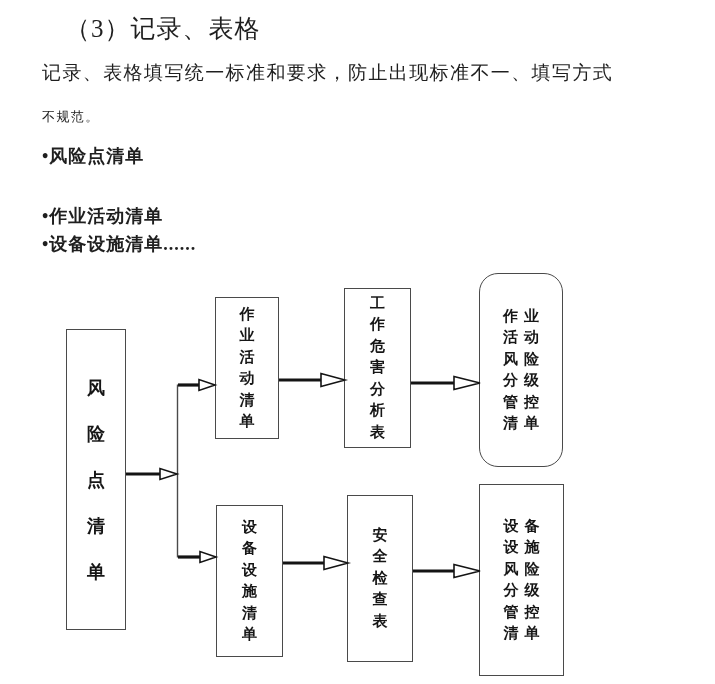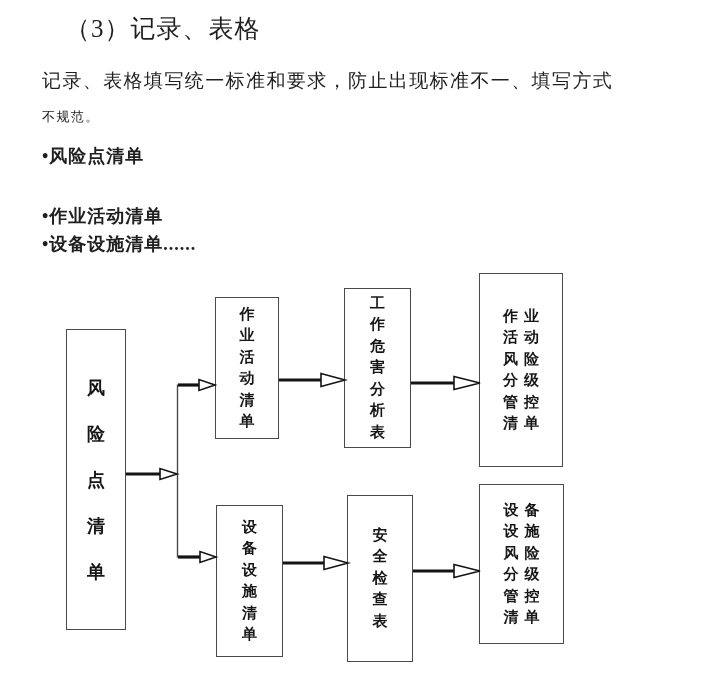--- a/index.html
+++ b/index.html
@@ -5,43 +5,43 @@
   html,body{margin:0;padding:0;}
   body{
     width:715px;height:684px;position:relative;overflow:hidden;
     background:#ffffff;
     font-family:"Liberation Serif","DejaVu Serif",serif;
     color:#1f1f1f;
   }
   .abs{position:absolute;}
   
   .doc-heading{left:65px;top:12px;font-size:25px;letter-spacing:1px;font-weight:500;white-space:nowrap;}
-  .doc-line1{left:42px;top:60px;font-size:19px;letter-spacing:1.4px;font-weight:500;white-space:nowrap;margin-top:8px;}
+  .doc-line1{left:42px;top:60px;font-size:19px;letter-spacing:1.4px;font-weight:500;white-space:nowrap;}
   .doc-line2{left:42px;top:108px;font-size:13px;letter-spacing:1.4px;font-weight:400;white-space:nowrap;}
   .bullet{left:42px;font-size:18px;font-weight:700;letter-spacing:1px;white-space:nowrap;}
   .bullet1{top:144px;}
   .bullet2{top:204px;}
   .bullet3{top:232px;}
   
   .fbox{
     position:absolute;border:1.3px solid #4a4a4a;background:#ffffff;
     display:flex;flex-direction:column;align-items:center;justify-content:center;
     font-weight:600;color:#161616;box-sizing:border-box;
   }
   .fbox .ch{display:block;text-align:center;}
   .box-risk{left:66px;top:329px;width:60px;height:301px;font-size:18px;}
   .box-risk .ch{line-height:46px;}
   .box-sm{font-size:15px;}
   .box-sm .ch{line-height:21.5px;}
   .box-wa{left:215px;top:297px;width:64px;height:142px;}
   .box-jha{left:344px;top:288px;width:67px;height:160px;}
-  .box-warl{left:479px;top:273px;width:84px;height:194px;}
+  .box-warl{left:479px;top:273px;width:84px;height:194px;border-radius:19px;}
   .box-ef{left:216px;top:505px;width:67px;height:152px;}
   .box-sc{left:347px;top:495px;width:66px;height:167px;}
-  .box-efrl{left:479px;top:484px;width:85px;height:160px;}
+  .box-efrl{left:479px;top:484px;width:85px;height:192px;}
   .pair .ch{letter-spacing:6px;padding-left:6px;}
   
   #connector-layer{position:absolute;left:0;top:0;width:715px;height:684px;pointer-events:none;}
 </style>
 </head>
 <body>
 
 <div class="abs doc-heading">（3）记录、表格</div>
 <div class="abs doc-line1">记录、表格填写统一标准和要求，防止出现标准不一、填写方式</div>
 <div class="abs doc-line2">不规范。</div>

